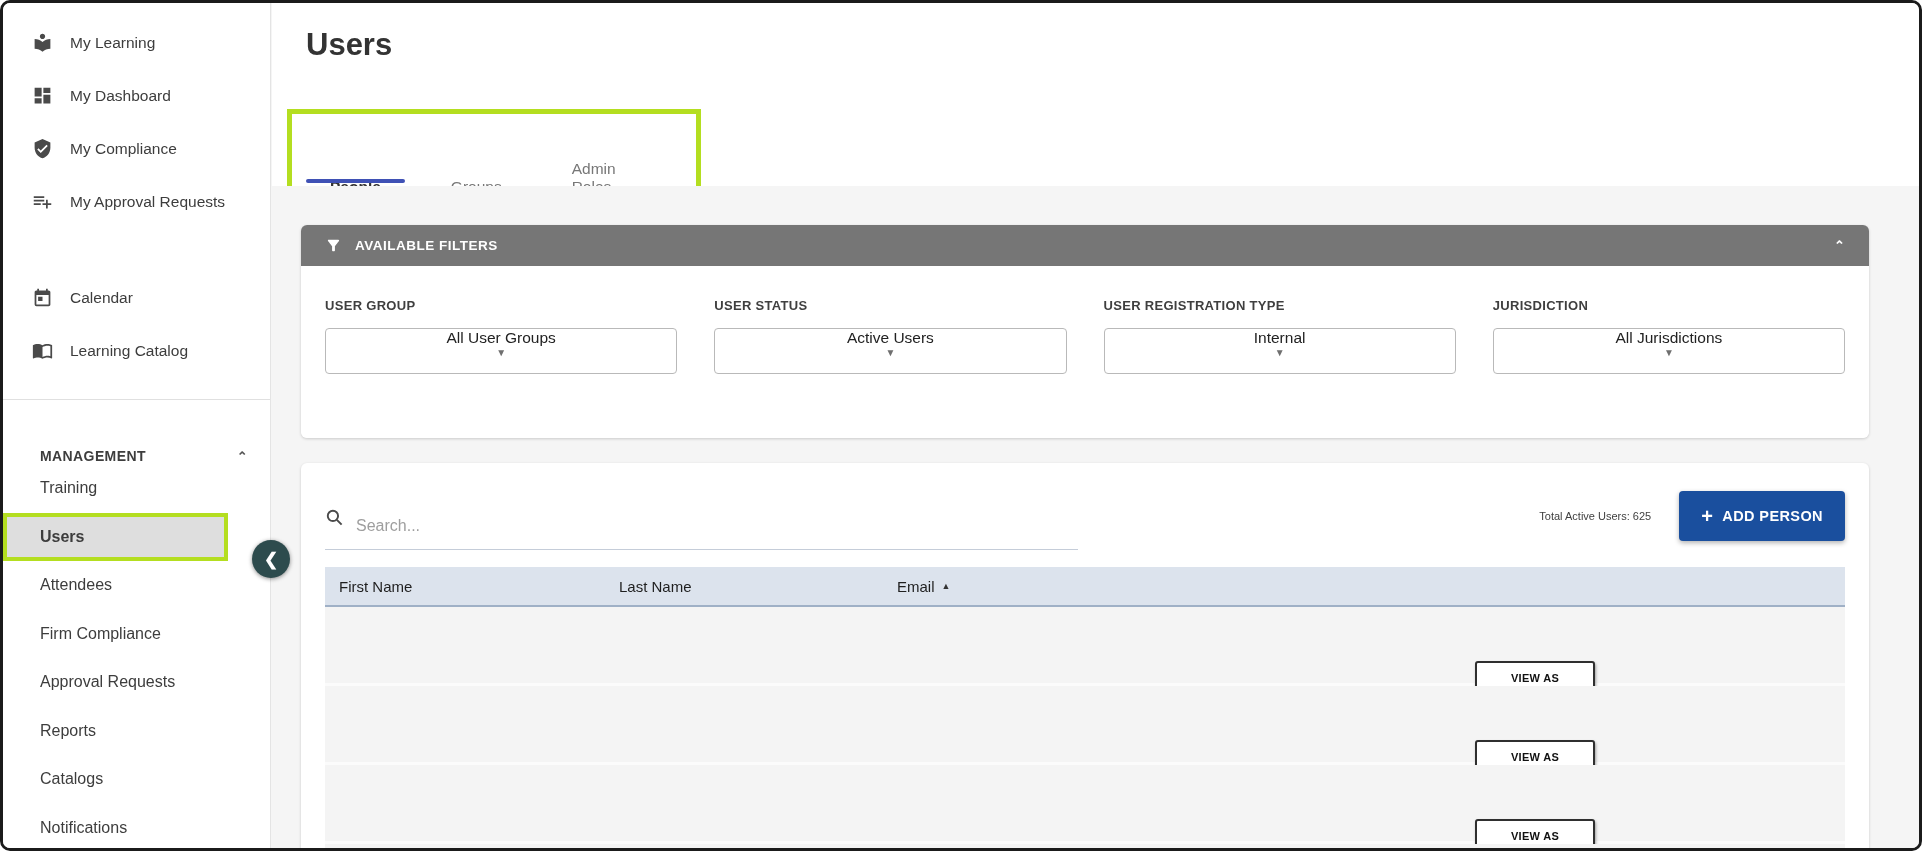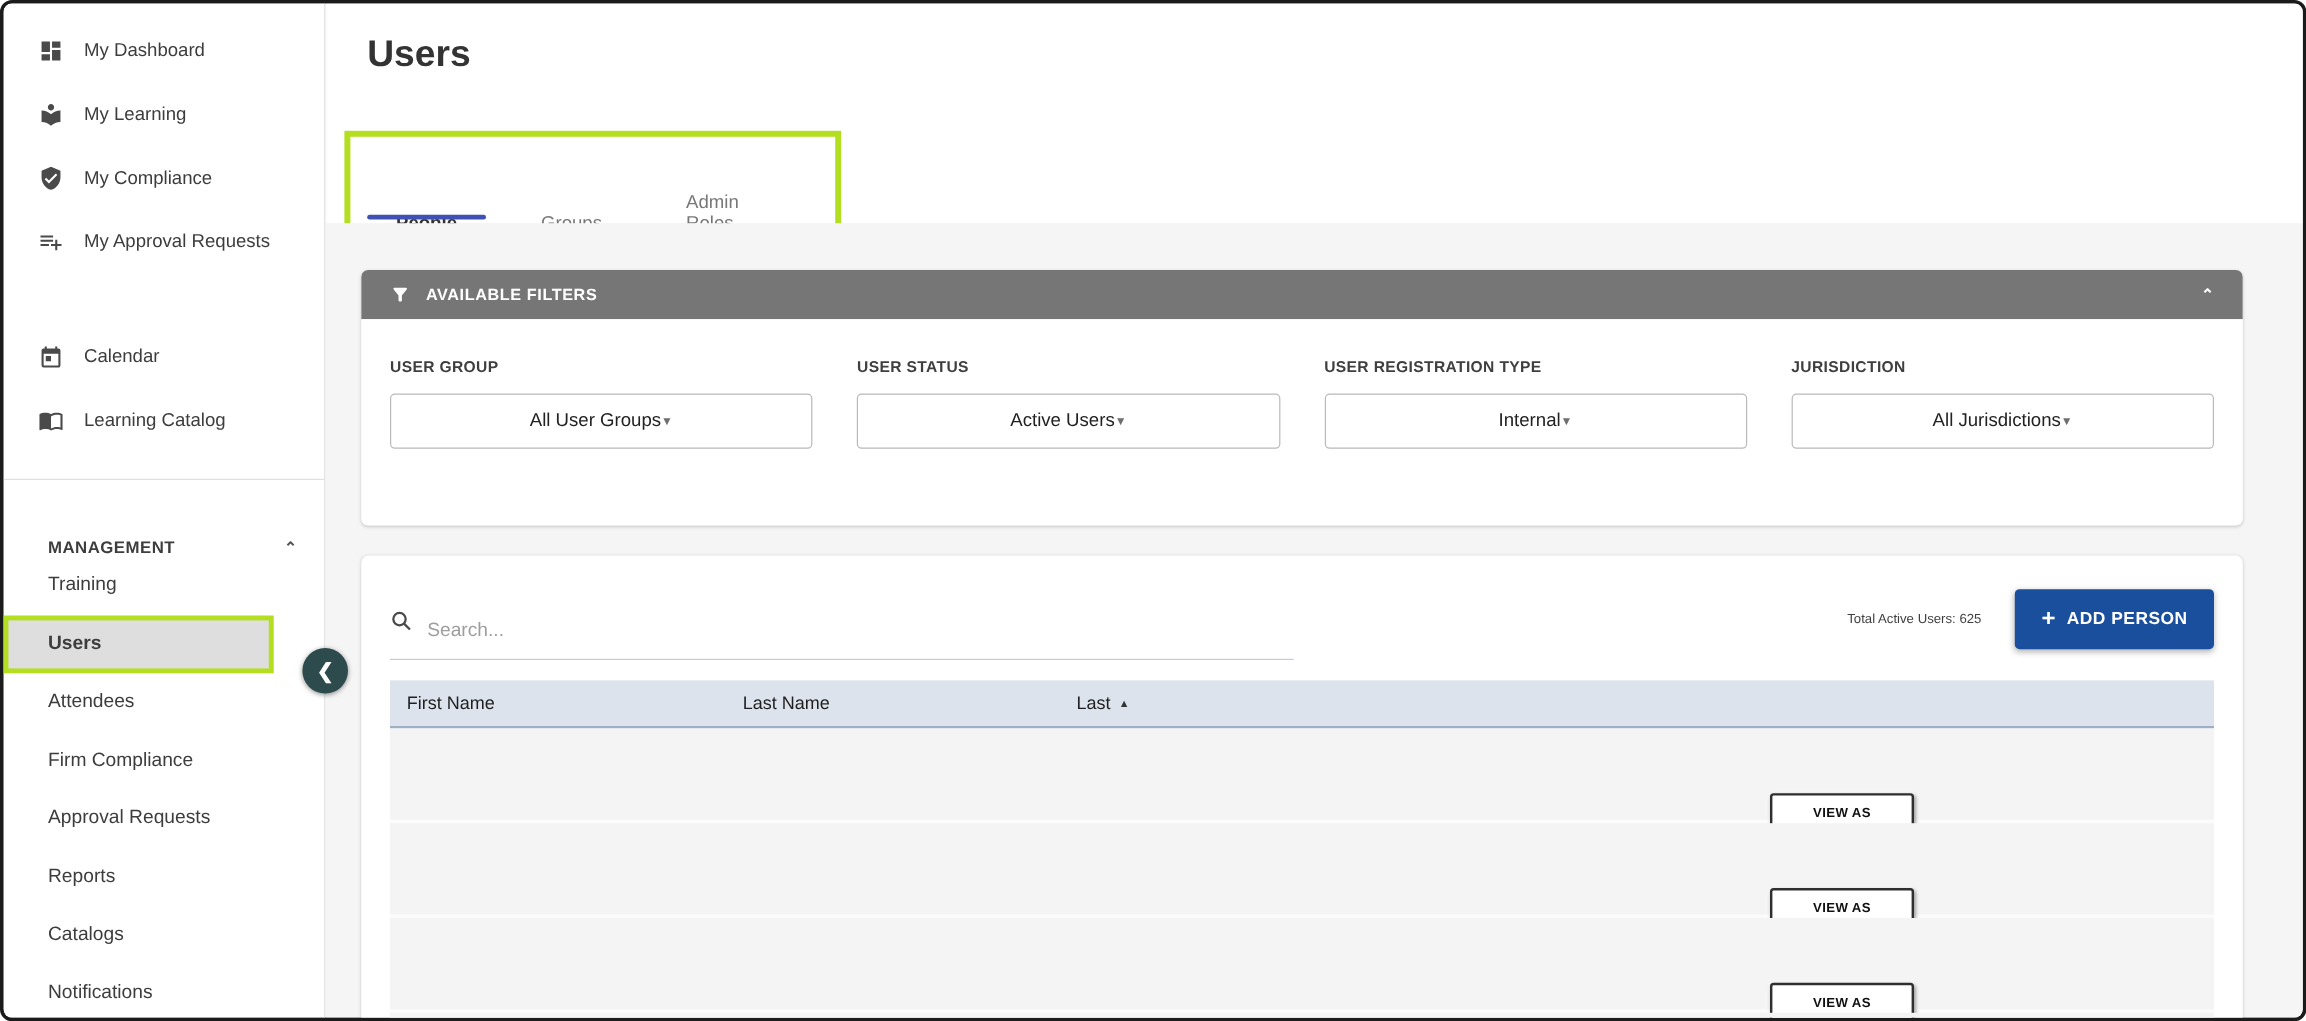--- a/index.html
+++ b/index.html
@@ -31,21 +31,21 @@
   .content { position:absolute; left:0; top:183px; right:0; bottom:0; background:#f5f5f5; padding:0 50px 0 29px; }
 
   
   .filters-card { margin-top:39px; border-radius:6px; box-shadow:0 1px 3px rgba(0,0,0,.18); overflow:hidden; }
   .filters-head { height:41px; background:#767676; color:#fff; display:flex; align-items:center; padding:0 24px; cursor:pointer; }
   .filters-head svg { width:17px; height:17px; fill:#fff; margin-right:13px; }
   .filters-title { font-size:13.5px; font-weight:bold; letter-spacing:.5px; }
   .filters-collapse { margin-left:auto; font-size:13px; font-weight:bold; }
   .filters-body { background:#fff; padding:32px 24px 64px; display:grid; grid-template-columns:repeat(4,1fr); column-gap:37px; }
   .field-label { font-size:13px; font-weight:bold; letter-spacing:.3px; color:#3f3f3f; margin-bottom:15px; }
-  .select { height:46px; border:1px solid #b9b9b9; border-radius:4px; display:flex; align-items:center; justify-content:center; padding:0 17px; font-size:15.5px; color:#222; cursor:pointer; background:#fff; }
+  .select { height:46px; border:1px solid #b9b9b9; border-radius:4px; display:flex; align-items:center; justify-content:flex-start; padding:0 17px; font-size:15.5px; color:#222; cursor:pointer; background:#fff;flex-direction:column; }
   .select .caret { font-size:10px; color:#6f6f6f; }
 
   
   .people-card { margin-top:25px; border-radius:6px 6px 0 0; box-shadow:0 1px 3px rgba(0,0,0,.18); background:#fff; padding:28px 24px 0; min-height:420px; }
   .toolbar { position:relative; height:70px; }
   .search-wrap { position:absolute; left:0; top:8px; width:753px; display:flex; align-items:center; gap:12px; border-bottom:1px solid #c5cdd9; padding-bottom:14px; }
   .search-wrap svg { width:19px; height:19px; stroke:#4a4a4a; fill:none; stroke-width:2.4; }
   .search-input { border:none; outline:none; flex:1; font-size:16px; color:#333; font-family:"Liberation Sans", sans-serif; background:transparent;margin-top:18px; }
   .search-input::placeholder { color:#9e9e9e; }
   .toolbar-right { position:absolute; right:0; top:0; display:flex; align-items:center; gap:28px; }
@@ -62,29 +62,29 @@
 </style>
 </head>
 <body>
 
 <div class="frame">
 
   <div class="sidebar">
     <div class="nav">
       <div class="nav-item">
         <svg viewBox="0 0 24 24">
+            <path d="M12 11.55C9.64 9.35 6.48 8 3 8v11c3.48 0 6.64 1.35 9 3.55 2.36-2.19 5.52-3.55 9-3.55V8c-3.48 0-6.64 1.35-9 3.55zM12 8c1.66 0 3-1.34 3-3s-1.34-3-3-3-3 1.34-3 3 1.34 3 3 3z"></path>
+          </svg>
+        <span>My Learning</span>
+      </div>
+      <div class="nav-item">
+        <svg viewBox="0 0 24 24">
             <path d="M3 13h8V3H3v10zm0 8h8v-6H3v6zm10 0h8V11h-8v10zm0-18v6h8V3h-8z"></path>
           </svg>
         <span>My Dashboard</span>
-      </div>
-      <div class="nav-item">
-        <svg viewBox="0 0 24 24">
-            <path d="M12 11.55C9.64 9.35 6.48 8 3 8v11c3.48 0 6.64 1.35 9 3.55 2.36-2.19 5.52-3.55 9-3.55V8c-3.48 0-6.64 1.35-9 3.55zM12 8c1.66 0 3-1.34 3-3s-1.34-3-3-3-3 1.34-3 3 1.34 3 3 3z"></path>
-          </svg>
-        <span>My Learning</span>
       </div>
       <div class="nav-item">
         <svg viewBox="0 0 24 24">
             <path d="M12 1L3 5v6c0 5.55 3.84 10.74 9 12 5.16-1.26 9-6.45 9-12V5l-9-4zm-2 16l-4-4 1.41-1.41L10 14.17l6.59-6.59L18 9l-8 8z"></path>
           </svg>
         <span>My Compliance</span>
       </div>
       <div class="nav-item">
         <svg viewBox="0 0 24 24">
             <path d="M14 10H2v2h12v-2zm0-4H2v2h12V6zm4 8v-4h-2v4h-4v2h4v4h2v-4h4v-2h-4zM2 16h8v-2H2v2z"></path>
@@ -223,21 +223,21 @@
 
         <div class="table">
           <div class="thead">
             <div class="th">
                 <span>First Name</span>
               </div>
             <div class="th">
                 <span>Last Name</span>
               </div>
             <div class="th">
-              <span>Last</span>
+              <span>Email</span>
               <span class="sort-asc">▲</span>
             </div>
           </div>
 
           <div class="trow">
             <button class="view-as">VIEW AS</button>
           </div>
           <div class="trow">
             <button class="view-as">VIEW AS</button>
           </div>

